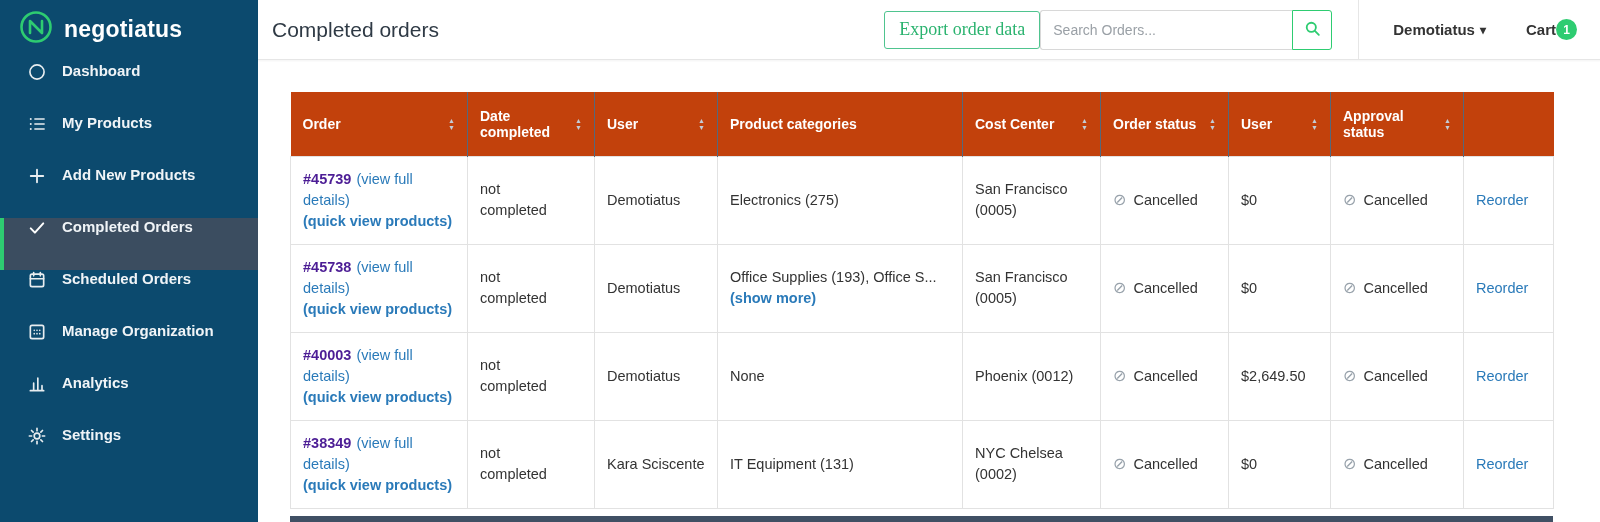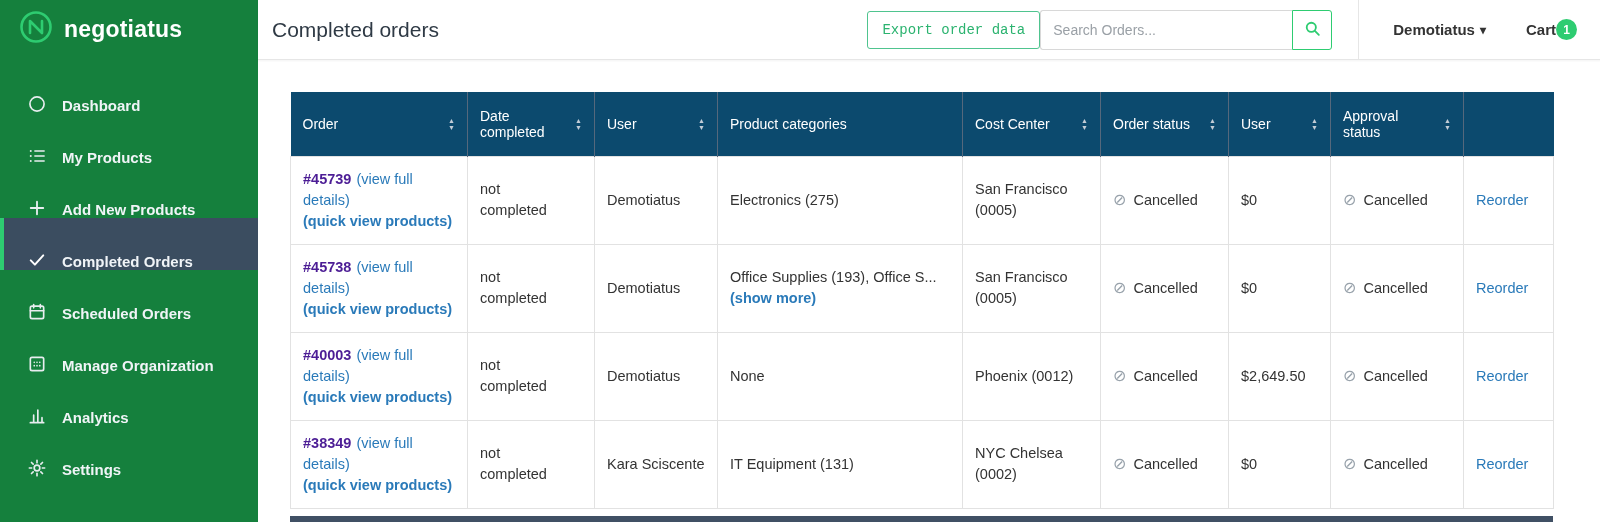--- a/index.html
+++ b/index.html
@@ -1,47 +1,47 @@
 <!DOCTYPE html>
 <html><head>
 <meta charset="utf-8">
 <style>
   * { box-sizing: border-box; margin: 0; padding: 0; }
   html, body { width: 1600px; height: 522px; overflow: hidden; }
   body { font-family: "Liberation Sans", sans-serif; background: #fff; display: flex; }
 
   
-  .sidebar { width: 258px; min-width: 258px; height: 522px; background: #15803d; color: #eef2f5; }
+  .sidebar { width: 258px; min-width: 258px; height: 522px; background: #0c4a6e; color: #eef2f5; }
   .logo-row { height: 58px; display: flex; align-items: center; padding-left: 18px; gap: 10px; }
   .logo-name { font-size: 23px; font-weight: 700; color: #fff; letter-spacing: .2px; }
   .nav { margin-top: 4px; }
-  .nav-item { height: 52px; display: flex; align-items: flex-end; gap: 15px; padding-left: 23px; font-size: 15px; font-weight: 700; color: #f0f4f7; cursor: pointer; border-left: 4px solid transparent; }
+  .nav-item { height: 52px; display: flex; align-items: flex-start; gap: 15px; padding-left: 23px; font-size: 15px; font-weight: 700; color: #f0f4f7; cursor: pointer; border-left: 4px solid transparent; }
   .nav-item.active { background: #3b4d60; border-left: 4px solid #2ecc71; }
   .nav-item .ico { width: 20px; height: 20px; display: inline-flex; align-items: center; justify-content: center; }
 
   
   .main { flex: 1; display: flex; flex-direction: column; background: #fff; }
   .topbar { height: 60px; min-height: 60px; display: flex; align-items: center; padding: 0 24px 0 14px; border-bottom: 1px solid #e6e6e6; box-shadow: 0 1px 2px rgba(0,0,0,.05); background: #fff; }
   .page-title { font-size: 21px; font-weight: 500; color: #2f3a45; }
   .topbar-right { margin-left: auto; display: flex; align-items: center; height: 100%; }
-  .export-btn { height: 38px; padding: 0 14px; background: #fff; border: 1px solid #4fc48f; color: #2bb36f; font-size: 14px; font-weight: 500; border-radius: 3px; cursor: pointer; font-family: Liberation Mono, monospace; }
+  .export-btn { height: 38px; padding: 0 14px; background: #fff; border: 1px solid #4fc48f; color: #2bb36f; font-size: 18px; font-weight: 500; border-radius: 3px; cursor: pointer; font-family: Liberation Serif, serif; }
   .search-wrap { display: flex; margin-left: 0; }
   .search-input { height: 40px; width: 252px; border: 1px solid #d8d8d8; border-right: none; border-radius: 3px 0 0 3px; padding: 0 12px; font-size: 14px; color: #444; font-family: inherit; outline: none; }
   .search-input::placeholder { color: #9aa0a6; }
   .search-btn { height: 40px; width: 40px; border: 1px solid #2ecc71; background: #fff; border-radius: 0 3px 3px 0; cursor: pointer; display: flex; align-items: center; justify-content: center; }
   .user-zone { height: 100%; display: flex; align-items: center; border-left: 1px solid #e6e6e6; margin-left: 26px; padding-left: 34px; gap: 40px; }
   .user-menu { display: flex; align-items: center; gap: 5px; font-size: 15px; font-weight: 700; color: #333; cursor: pointer; }
   .caret { font-size: 12px; color: #333; }
   .cart { display: flex; align-items: center; gap: 0; font-size: 15px; font-weight: 700; color: #333; cursor: pointer; }
   .cart-badge { width: 21px; height: 21px; border-radius: 50%; background: #2ecc71; color: #fff; font-size: 12px; font-weight: 700; display: flex; align-items: center; justify-content: center; }
 
   
   .content { padding: 32px 47px 0 32px; }
   table.orders { border-collapse: collapse; table-layout: fixed; width: 1263px; }
-  thead th { background: #0c4a6e; color: #fff; font-size: 14px; font-weight: 400; text-align: left; padding: 10px 12px; height: 64px; border-right: 1px solid #55687c; vertical-align: middle; cursor: pointer; }
+  thead th { background: #c2410c; color: #fff; font-size: 14px; font-weight: 700; text-align: left; padding: 10px 12px; height: 64px; border-right: 1px solid #55687c; vertical-align: middle; cursor: pointer; }
   thead th:last-child { border-right: none; }
   .th-inner { display: flex; align-items: center; justify-content: space-between; gap: 6px; }
   .sort { display: flex; flex-direction: column; font-size: 7px; line-height: 7px; color: #c3cdd7; }
   tbody td { background: #fff; border: 1px solid #e2e2e2; padding: 12px; font-size: 14.5px; color: #333; height: 86px; vertical-align: middle; line-height: 1.45; }
   .lnk { color: #2a7ab9; text-decoration: none; cursor: pointer; }
   .blk { display: block; font-weight: bold; }
   .num { color: #4c1d95; font-weight: 700; margin-right: 5px; }
   .narrow { display: inline-block; max-width: 78px; }
   .status { display: flex; align-items: center; gap: 7px; }
   .no-icon { color: #98a2ab; font-size: 16px; line-height: 1; }

